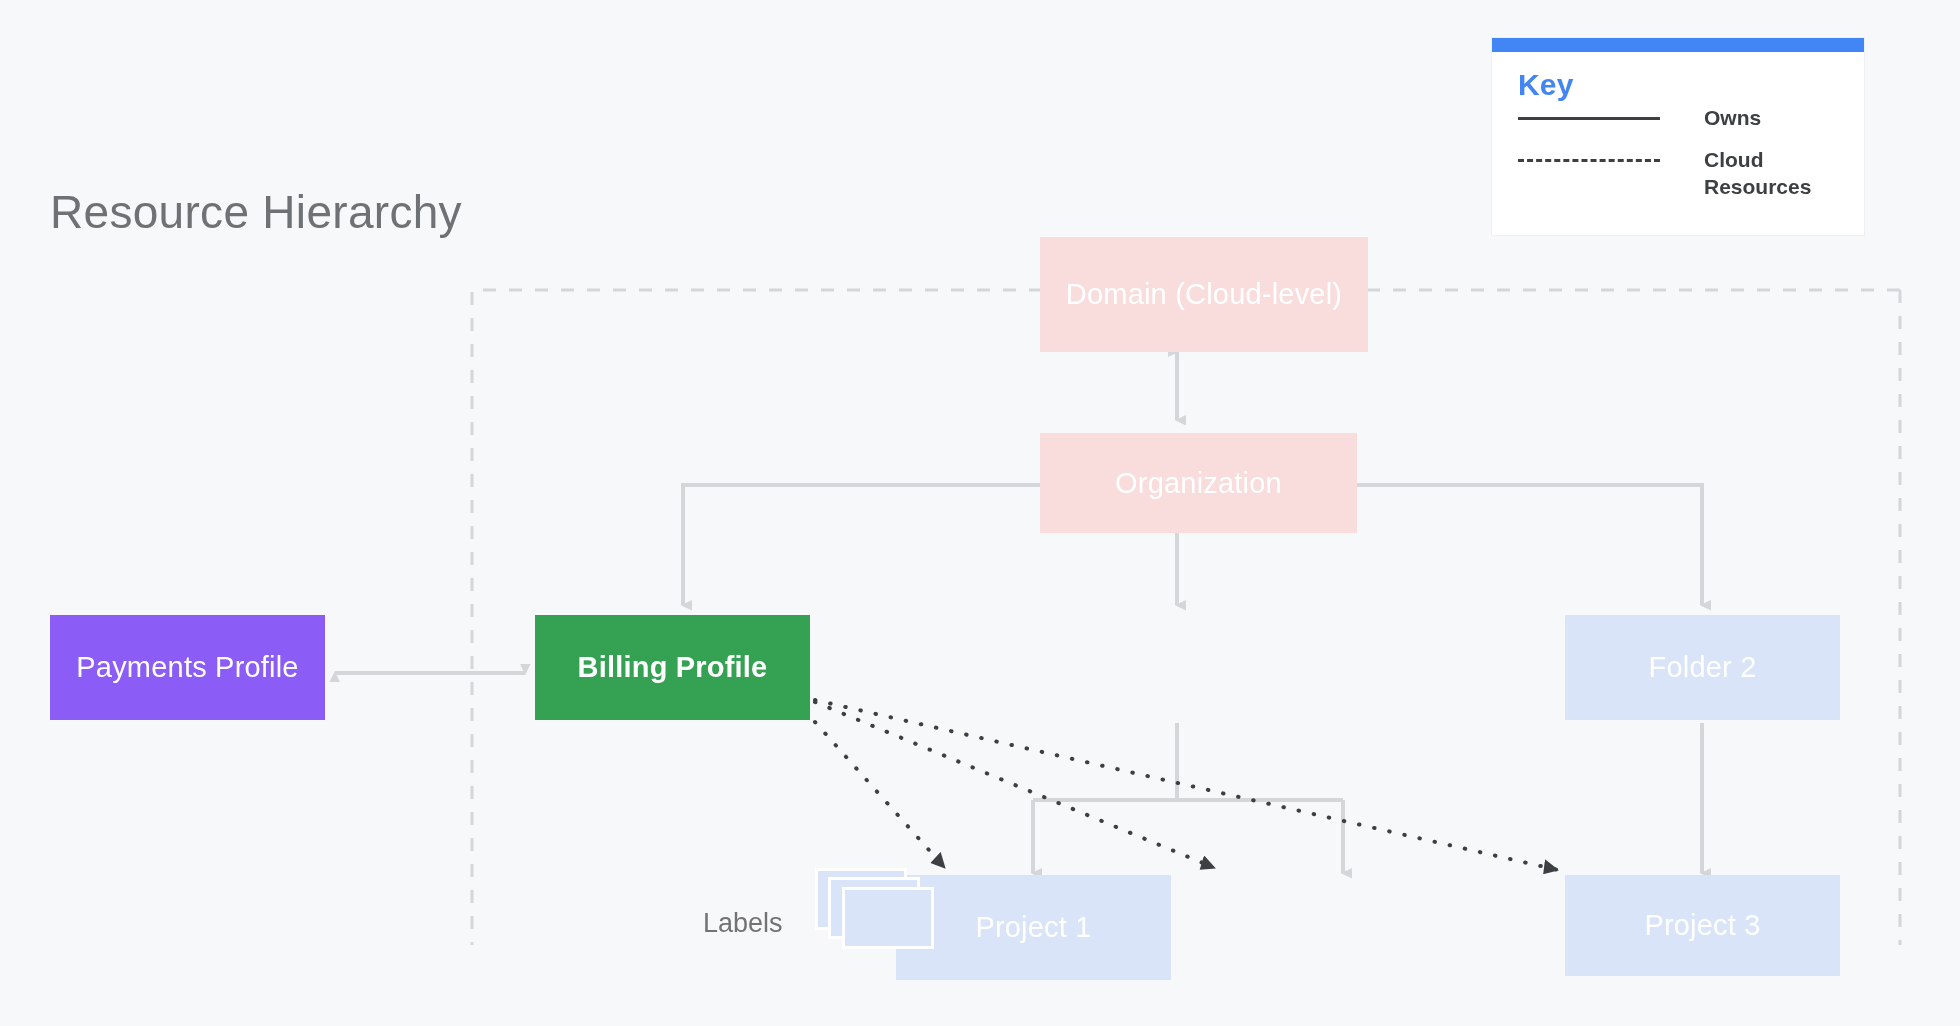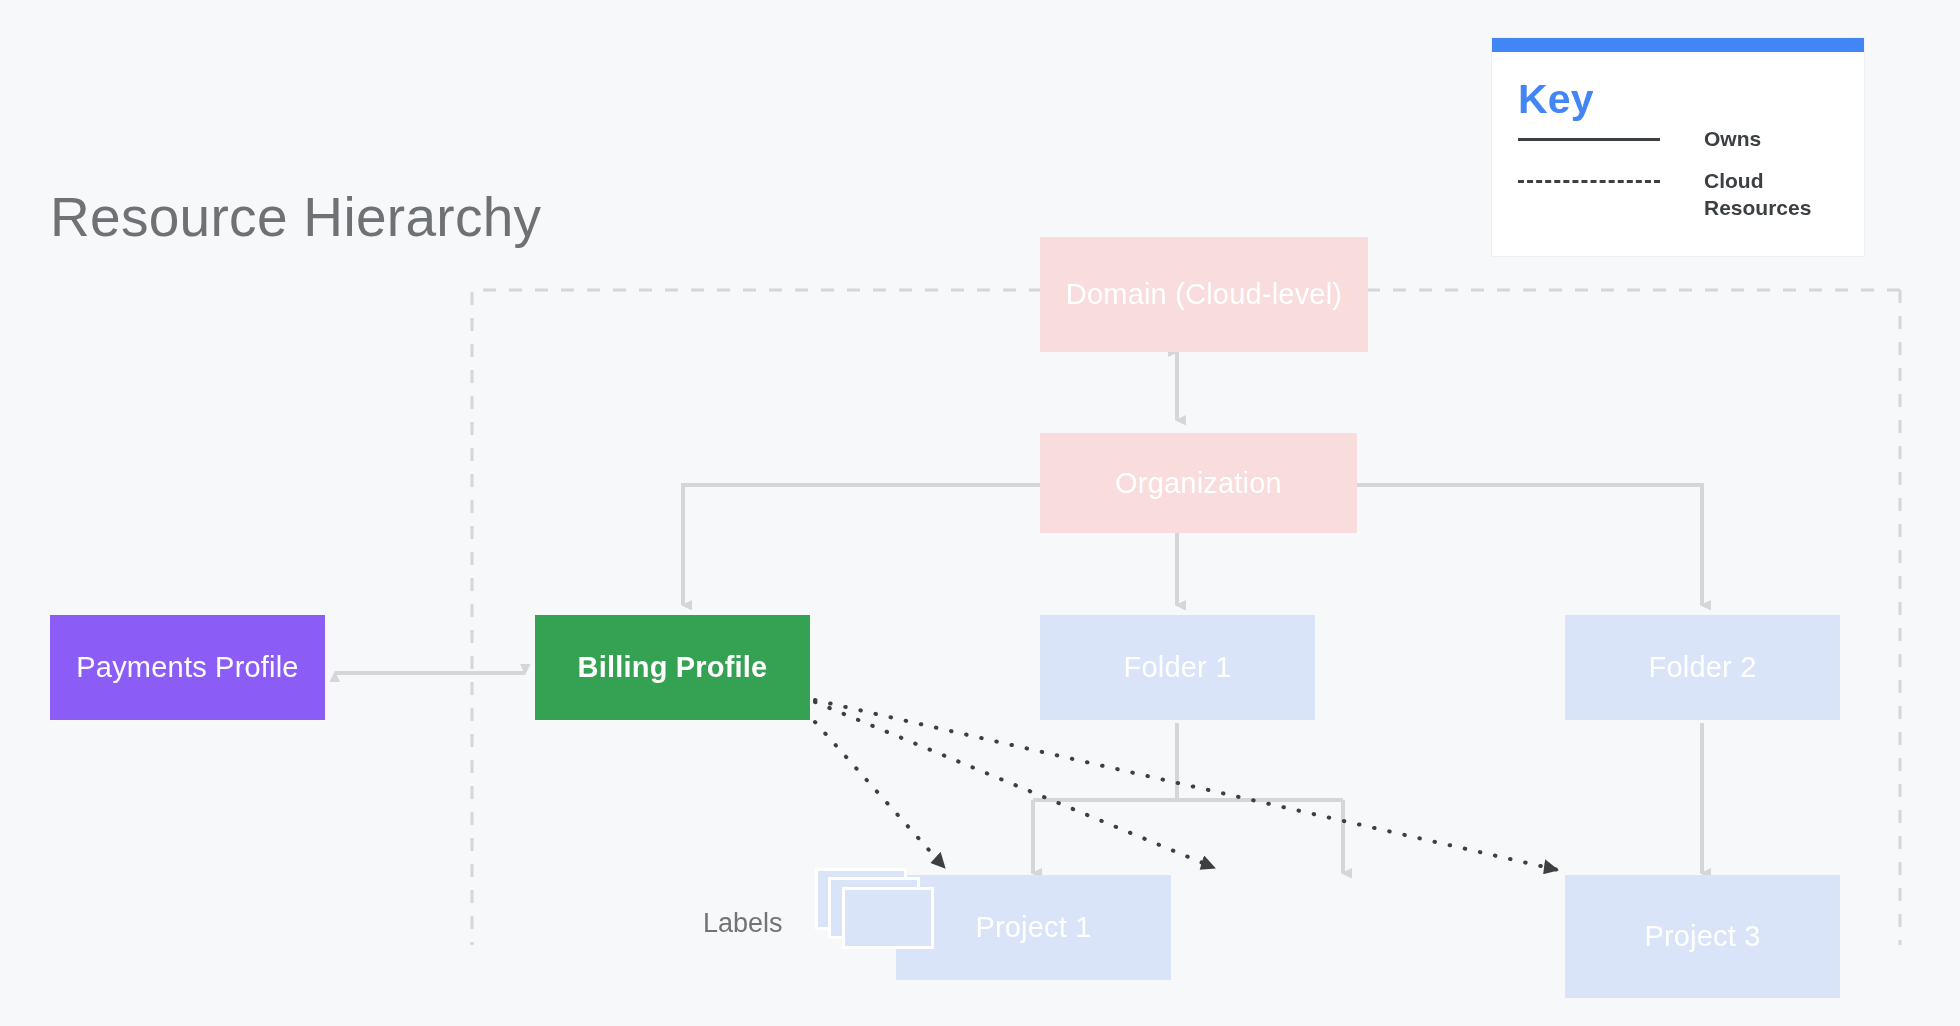--- a/index.html
+++ b/index.html
@@ -35,21 +35,21 @@
   }
   .node.pink   { background: #f9dcdc; }
   .node.blue   { background: #d9e4f8; }
   .node.cream  { background: #8b5cf6; }
   .node.green  { background: #34a153; font-weight: bold; }
 
   #title {
     position: absolute;
     left: 50px;
     top: 185px;
-    font-size: 55px;
+    font-size: 46px;
     color: #6f7275;
     letter-spacing: 0.3px;
     z-index: 4;
   }
   #labels-text {
     position: absolute;
     left: 703px;
     top: 908px;
     font-size: 27px;
     color: #737373;
@@ -87,25 +87,24 @@
   }
   #legend-bar {
     height: 14px;
     background: #4285f4;
   }
   #legend-body {
     padding: 16px 22px 20px 26px;
   }
   #legend-title {
     color: #4285f4;
-    font-size: 41px;
+    font-size: 30px;
     font-weight: bold;
     margin-bottom: 6px;
     letter-spacing: 0.2px;
-    margin-top: 8px;
   }
   .legend-row {
     display: flex;
     align-items: flex-start;
     margin-bottom: 14px;
     min-height: 28px;
   }
   .legend-sample {
     width: 142px;
     flex: 0 0 142px;
@@ -198,34 +197,31 @@
   </div>
 
   <div class="node green" style="left:535px; top:615px; width:275px; height:105px;">
     <span>Billing Profile</span>
   </div>
 
   <div class="node cream" style="left:50px; top:615px; width:275px; height:105px;">
     <span>Payments Profile</span>
   </div>
 
-  <div class="node blue" style="left:1040px; top:615px; width:275px; height:105px;">
-    <span>Folder 1</span>
-  </div>
 
   <div class="node blue" style="left:1565px; top:615px; width:275px; height:105px;">
     <span>Folder 2</span>
   </div>
 
   <div class="node blue" style="left:896px; top:875px; width:275px; height:105px;">
     <span>Project 1</span>
   </div>
 
 
-  <div class="node blue" style="left:1565px; top:875px; width:275px; height:123px;">
+  <div class="node blue" style="left:1565px; top:875px; width:275px; height:101px;">
     <span>Project 3</span>
   </div>
 
   <div id="labels-text">Labels</div>
 
   <div id="label-stack">
     <div class="card c1"></div>
     <div class="card c2"></div>
     <div class="card c3"></div>
   </div>

